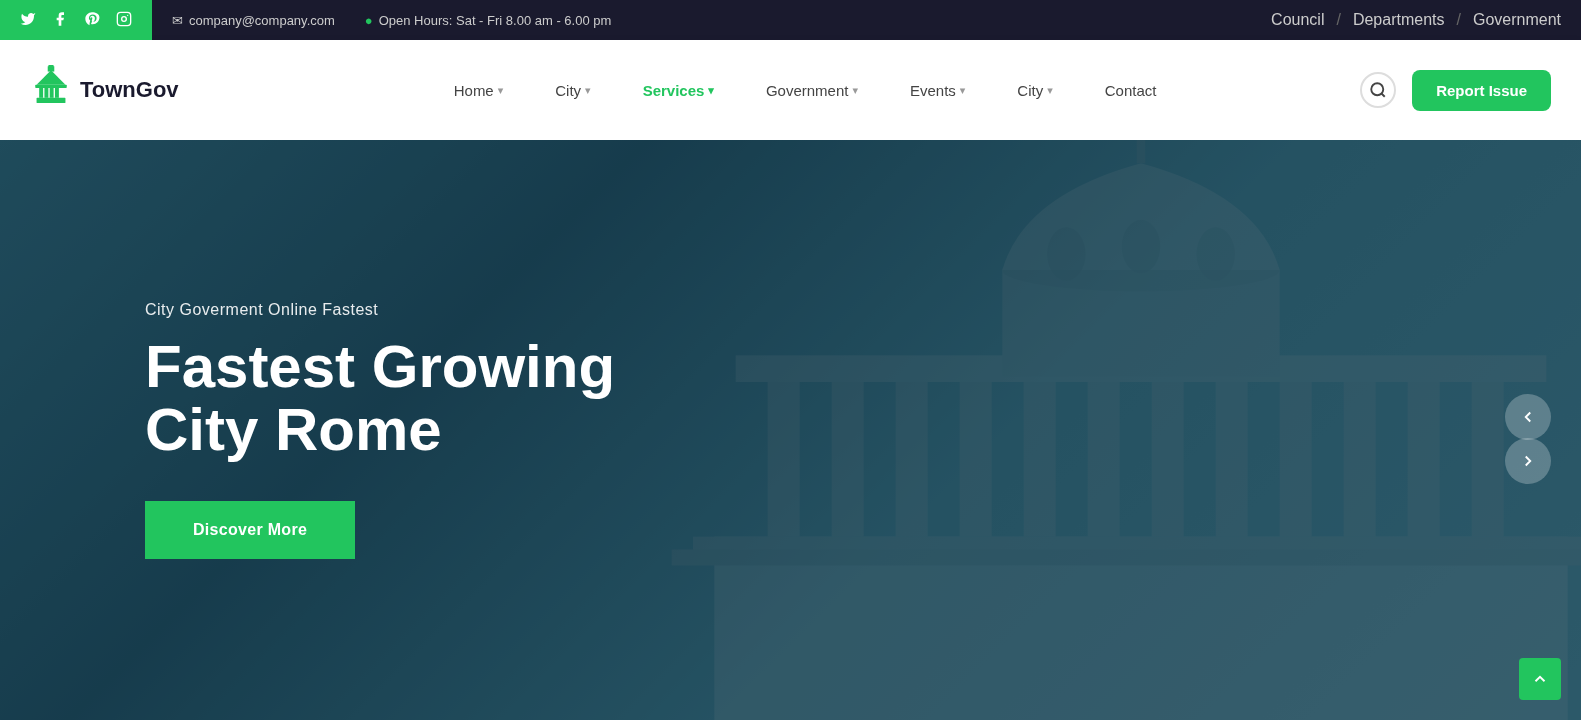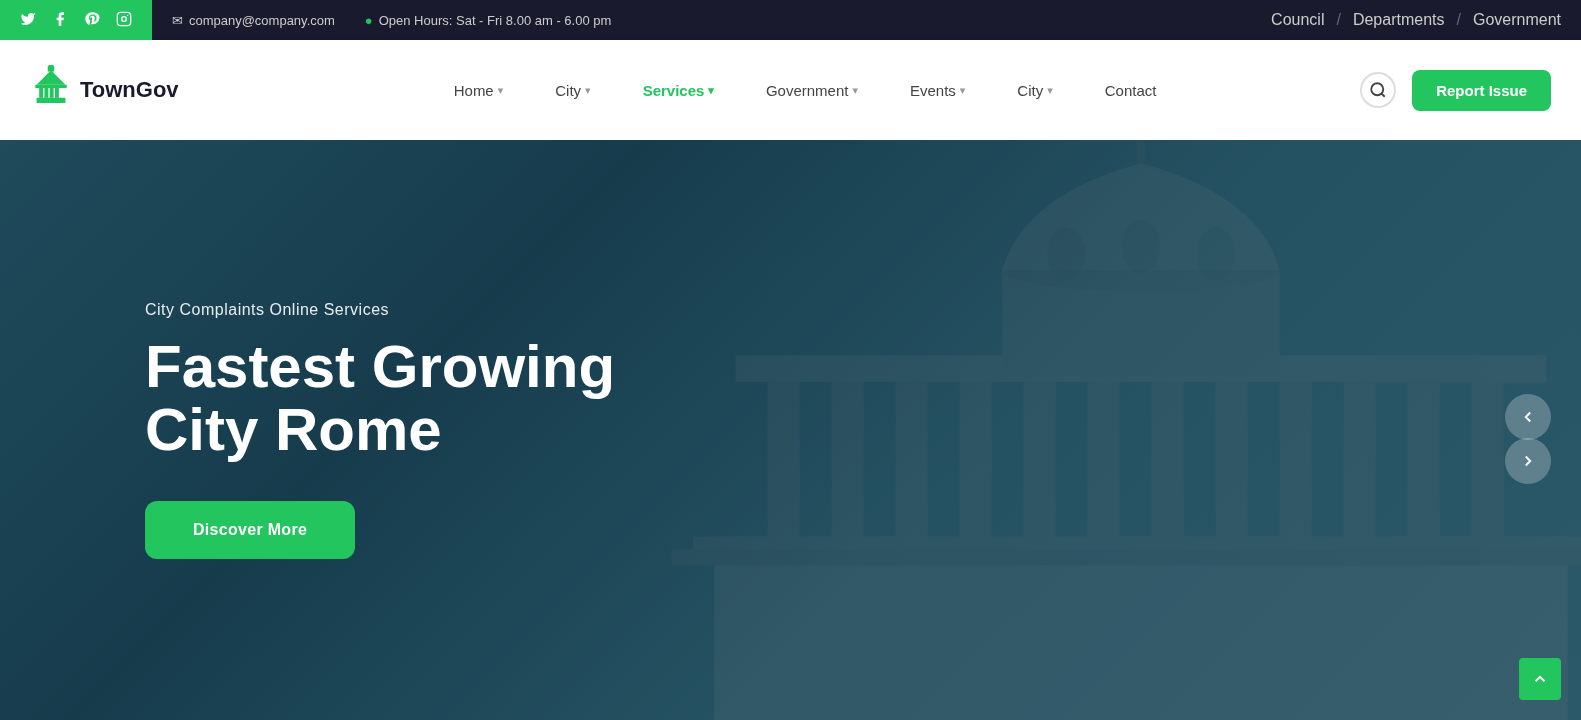--- a/index.html
+++ b/index.html
@@ -173,21 +173,21 @@
       margin-bottom: 40px;
       max-width: 700px;
     }
     .discover-btn {
       background: #22c55e;
       color: white;
       border: none;
       padding: 20px 48px;
       font-size: 16px;
       font-weight: 700;
-      border-radius: 12px;
+      border-radius: 0;
       cursor: pointer;
       letter-spacing: 0.3px;
     }
 
     
     .nav-arrow {
       position: absolute;
       right: 30px;
       width: 46px;
       height: 46px;
@@ -372,21 +372,21 @@
     <ellipse cx="450" cy="128" rx="18" ry="25" fill="#777" opacity="0.5"></ellipse>
     <ellipse cx="520" cy="135" rx="18" ry="25" fill="#777" opacity="0.5"></ellipse>
 
     <rect x="30" y="400" width="840" height="15" fill="#aaa"></rect>
     <rect x="10" y="412" width="880" height="15" fill="#999"></rect>
   </svg>
 
   <div class="hero-overlay"></div>
 
   <div class="hero-content">
-    <p class="hero-subtitle">City Complaints Online Services</p>
+    <p class="hero-subtitle">City Goverment Online Fastest</p>
     <h1 class="hero-title">
       <span>Fastest Growing</span><br>
       <span>City Rome</span>
     </h1>
     <button class="discover-btn">Discover More</button>
   </div>
 
   <button class="nav-arrow nav-arrow-left">
     <svg width="18" height="18" viewBox="0 0 24 24" fill="none" stroke="white" stroke-width="2.5">
       <polyline points="15,18 9,12 15,6"></polyline>

